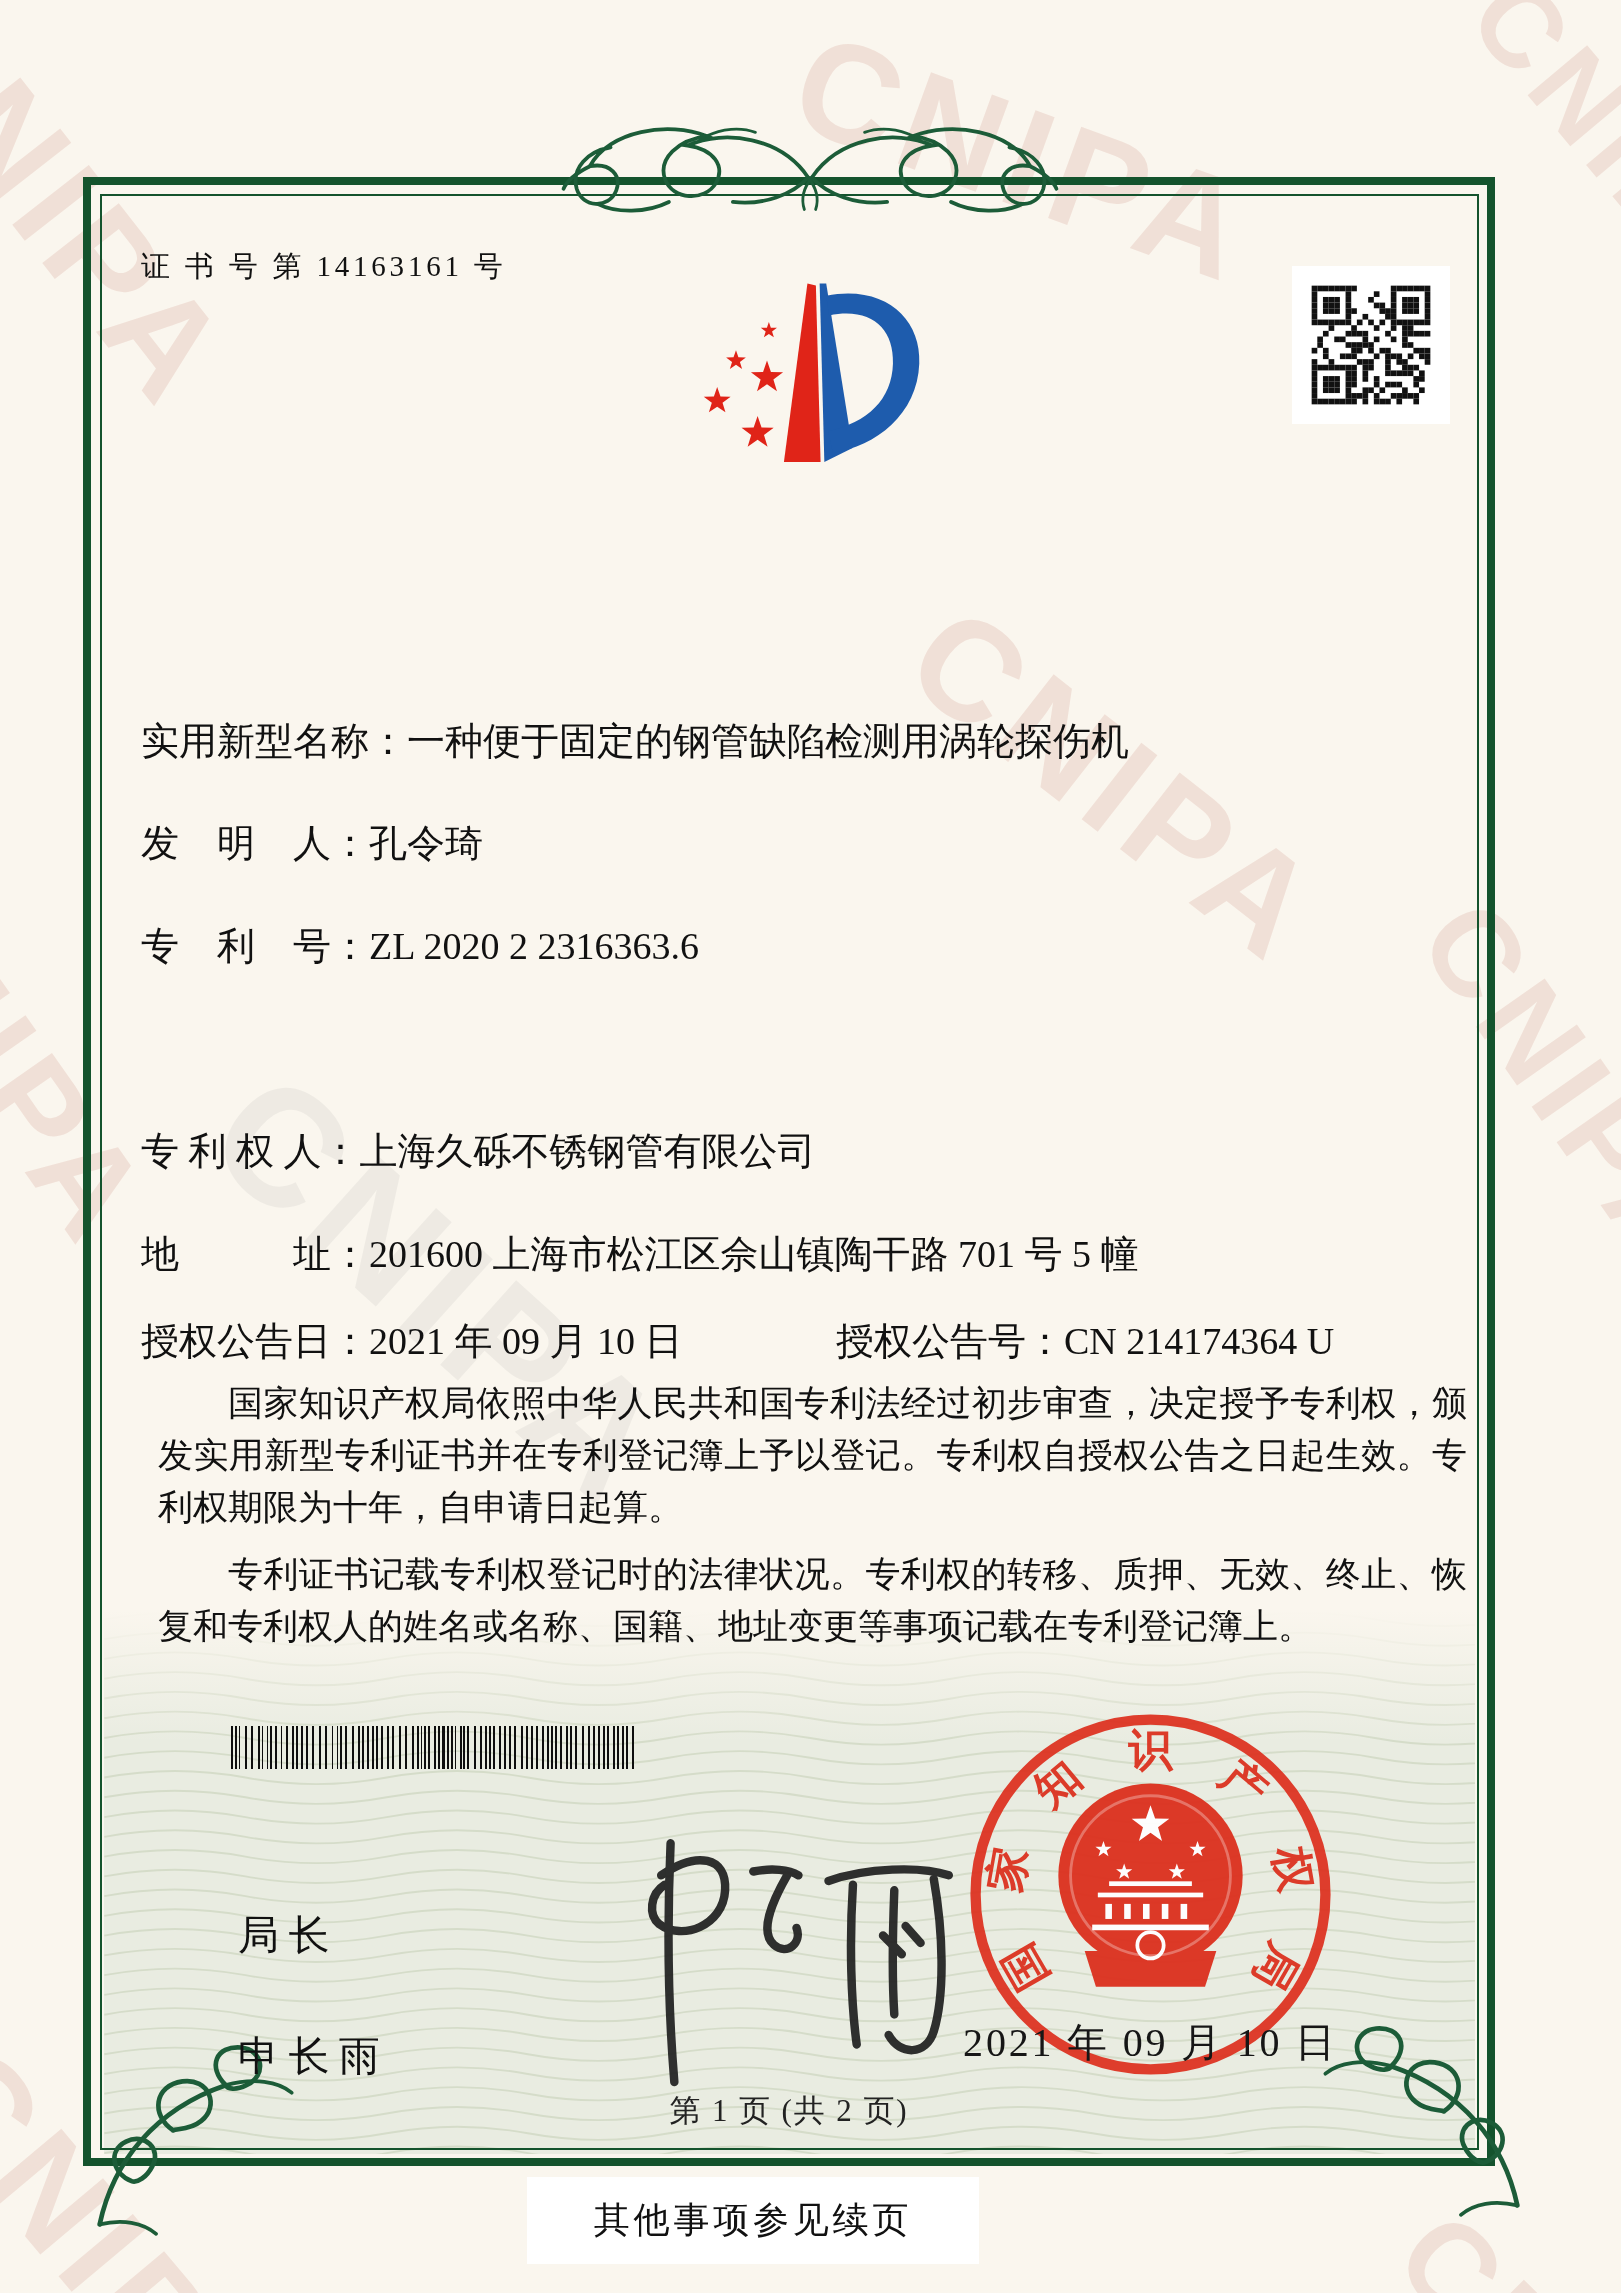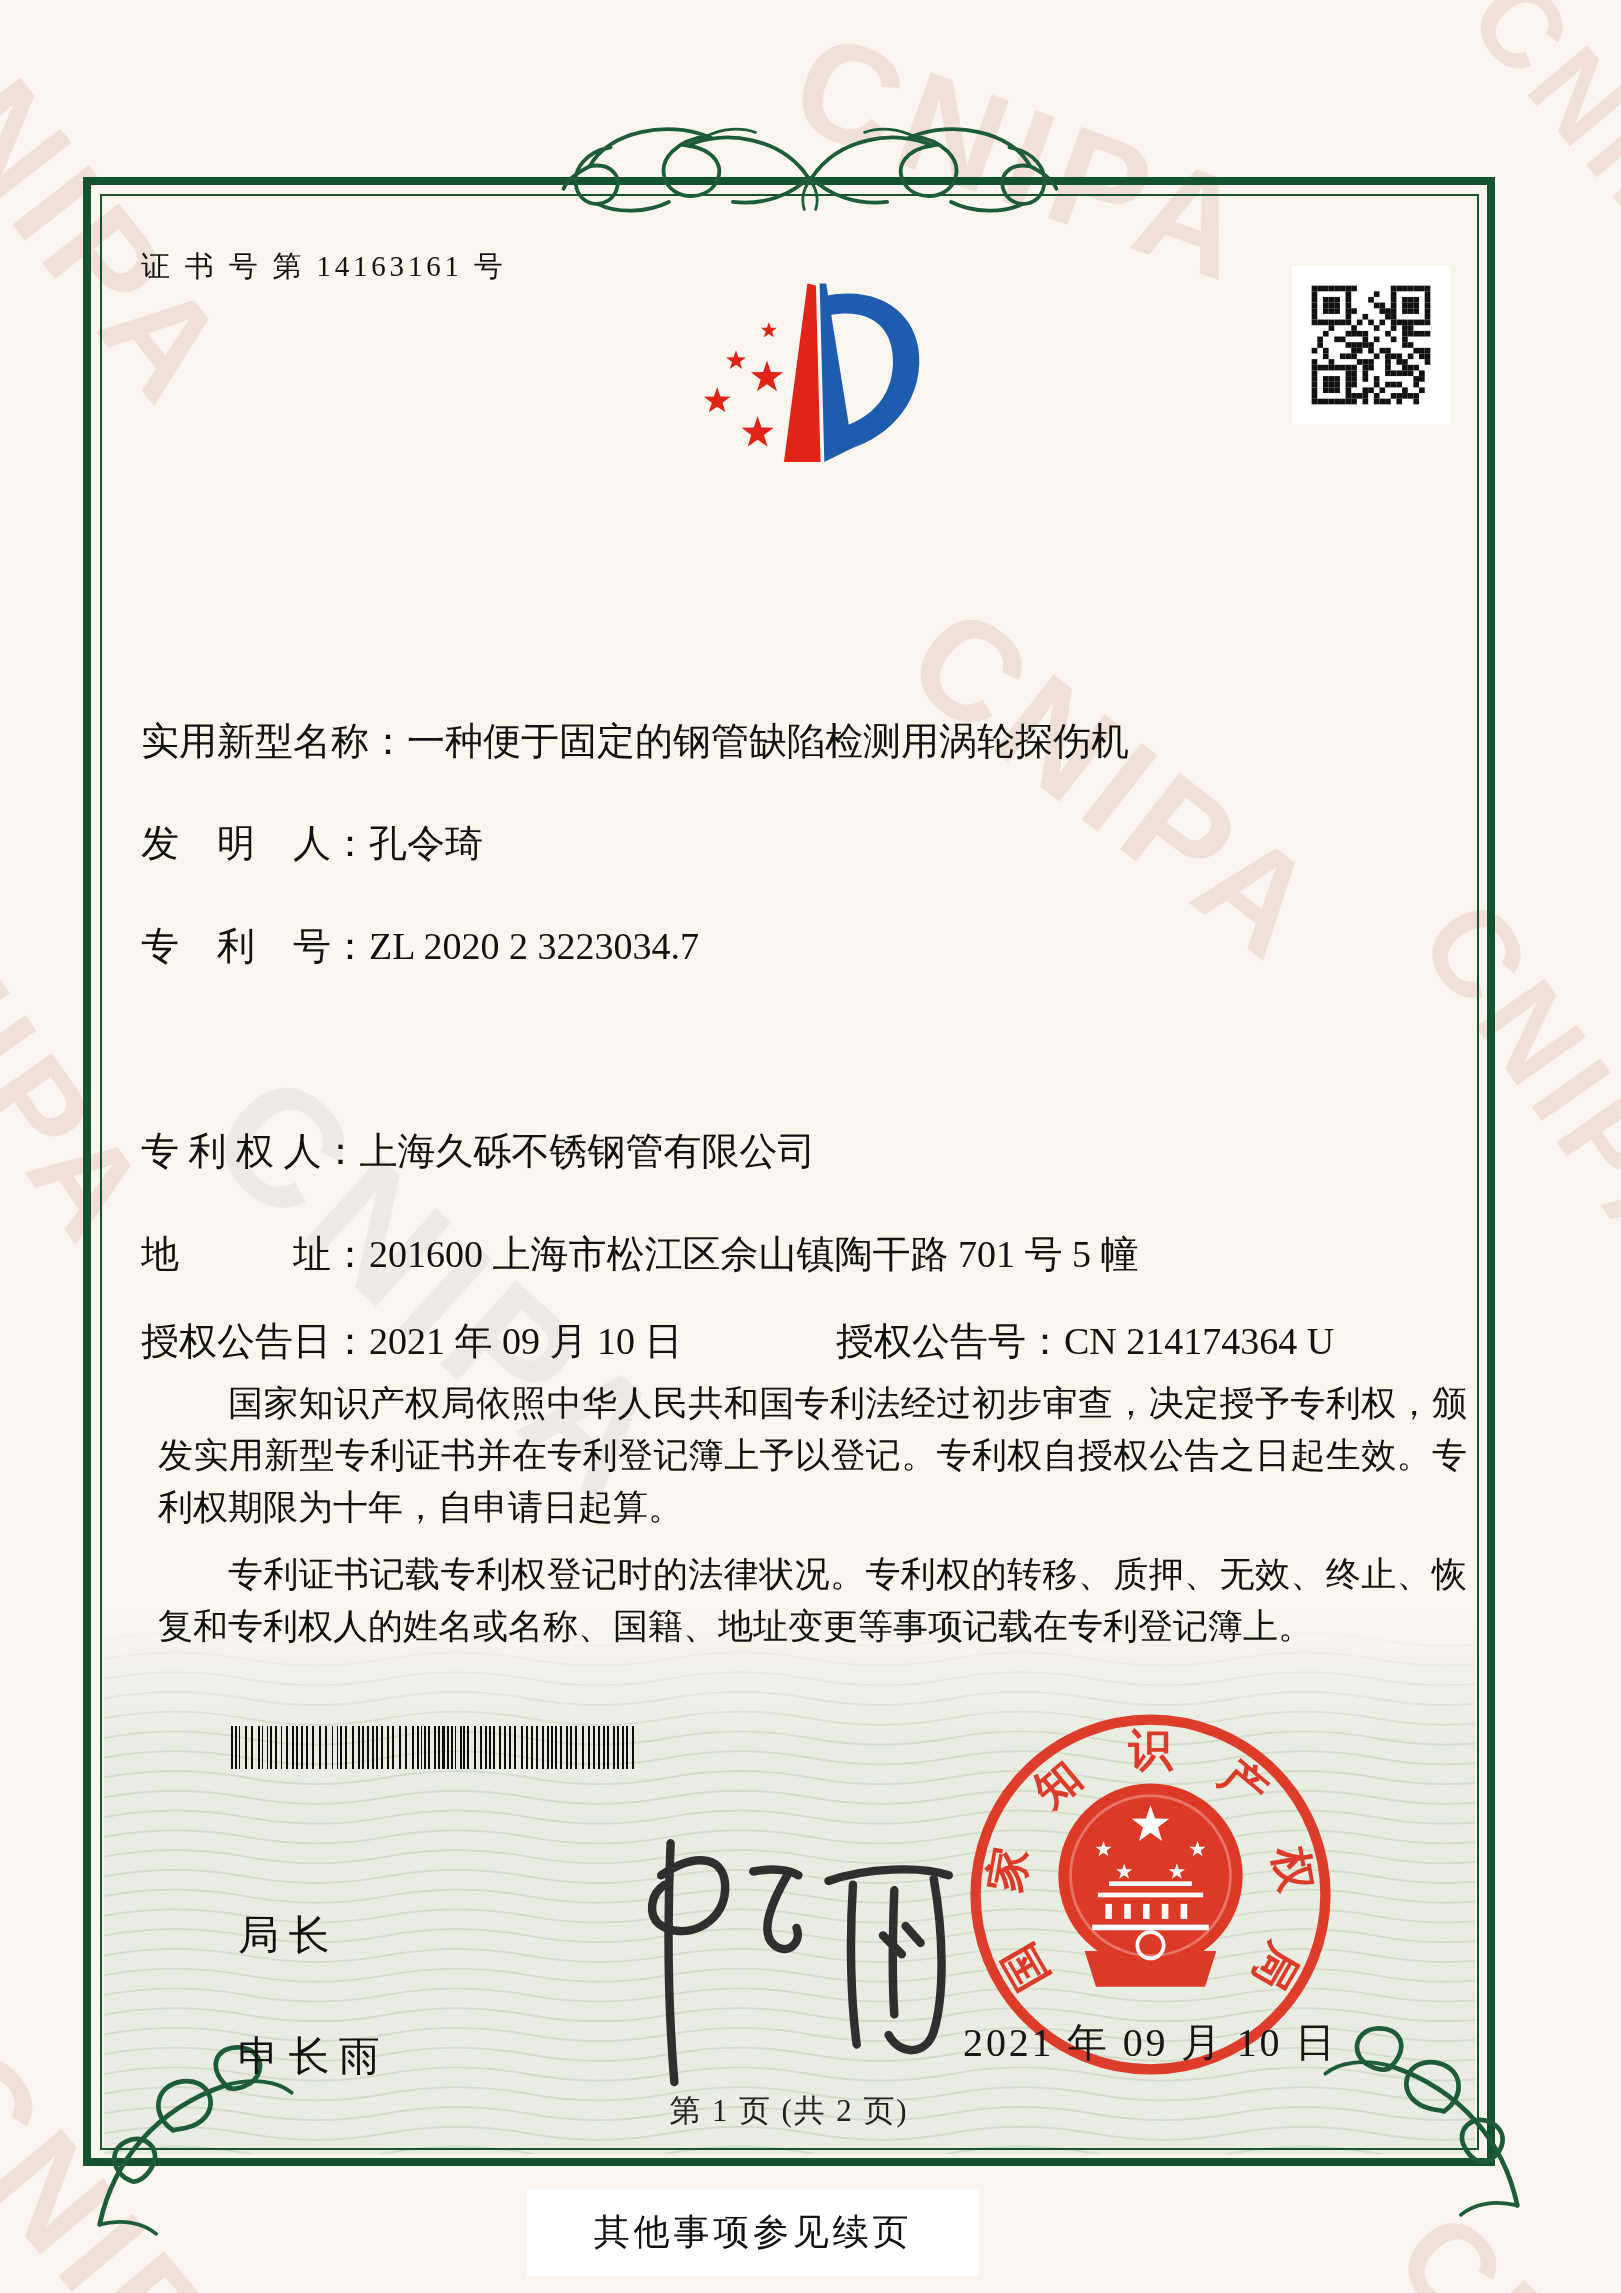--- a/index.html
+++ b/index.html
@@ -44,21 +44,21 @@
             font-family:"Liberation Sans","DejaVu Sans",sans-serif;margin-top:40px;}
   .sig-script{position:absolute;left:565px;top:1817px;}
   
   .seal{position:absolute;left:953px;top:1697px;width:395px;height:395px;}
   .seal-date{position:absolute;left:953px;top:2015px;width:395px;text-align:center;
              font-size:40px;letter-spacing:2.8px;color:#161616;}
   
   .page-no{position:absolute;left:83px;top:2090px;width:1412px;text-align:center;font-size:31px;
            letter-spacing:1.9px;color:#222;}
   .cont-box{position:absolute;left:527px;top:2177px;width:452px;height:87px;background:#ffffff;
-            display:flex;align-items:center;justify-content:center;font-size:36px;letter-spacing:3.8px;margin-top:12px;}
+            display:flex;align-items:center;justify-content:center;font-size:36px;letter-spacing:3.8px;}
 </style>
 </head>
 <body>
 
 <div class="page">
 
   <div class="wm" style="left:-28px;top:-38px;font-size:141px;transform:rotate(52deg);">CNIPA</div>
   <div class="wm" style="left:829px;top:0px;font-size:141px;transform:rotate(20deg);">CNIPA</div>
   <div class="wm" style="left:979px;top:574px;font-size:141px;transform:rotate(38deg);">CNIPA</div>
   <div class="wm" style="left:-75px;top:819px;font-size:132px;transform:rotate(55deg);">CNIPA</div>
@@ -380,21 +380,21 @@
   </div>
 
 
   <div class="field-row" style="top:716px;">
     <span class="field-label">实用新型名称：</span><span>一种便于固定的钢管缺陷检测用涡轮探伤机</span>
   </div>
   <div class="field-row" style="top:818px;font-family:Liberation Mono, monospace;">
     <span class="field-label">发　明　人：</span><span>孔令琦</span>
   </div>
   <div class="field-row" style="top:921px;">
-    <span class="field-label">专　利　号：</span><span>ZL 2020 2 3223034.7</span>
+    <span class="field-label">专　利　号：</span><span>ZL 2020 2 2316363.6</span>
   </div>
   <div class="field-row" style="top:1126px;">
     <span class="field-label">专 利 权 人：</span><span>上海久砾不锈钢管有限公司</span>
   </div>
   <div class="field-row" style="top:1229px;">
     <span class="field-label">地　　　址：</span><span>201600 上海市松江区佘山镇陶干路 701 号 5 幢</span>
   </div>
   <div class="field-row" style="top:1316px;">
     <span class="field-label">授权公告日：</span><span>2021 年 09 月 10 日</span>
     <span class="grant-group2">

